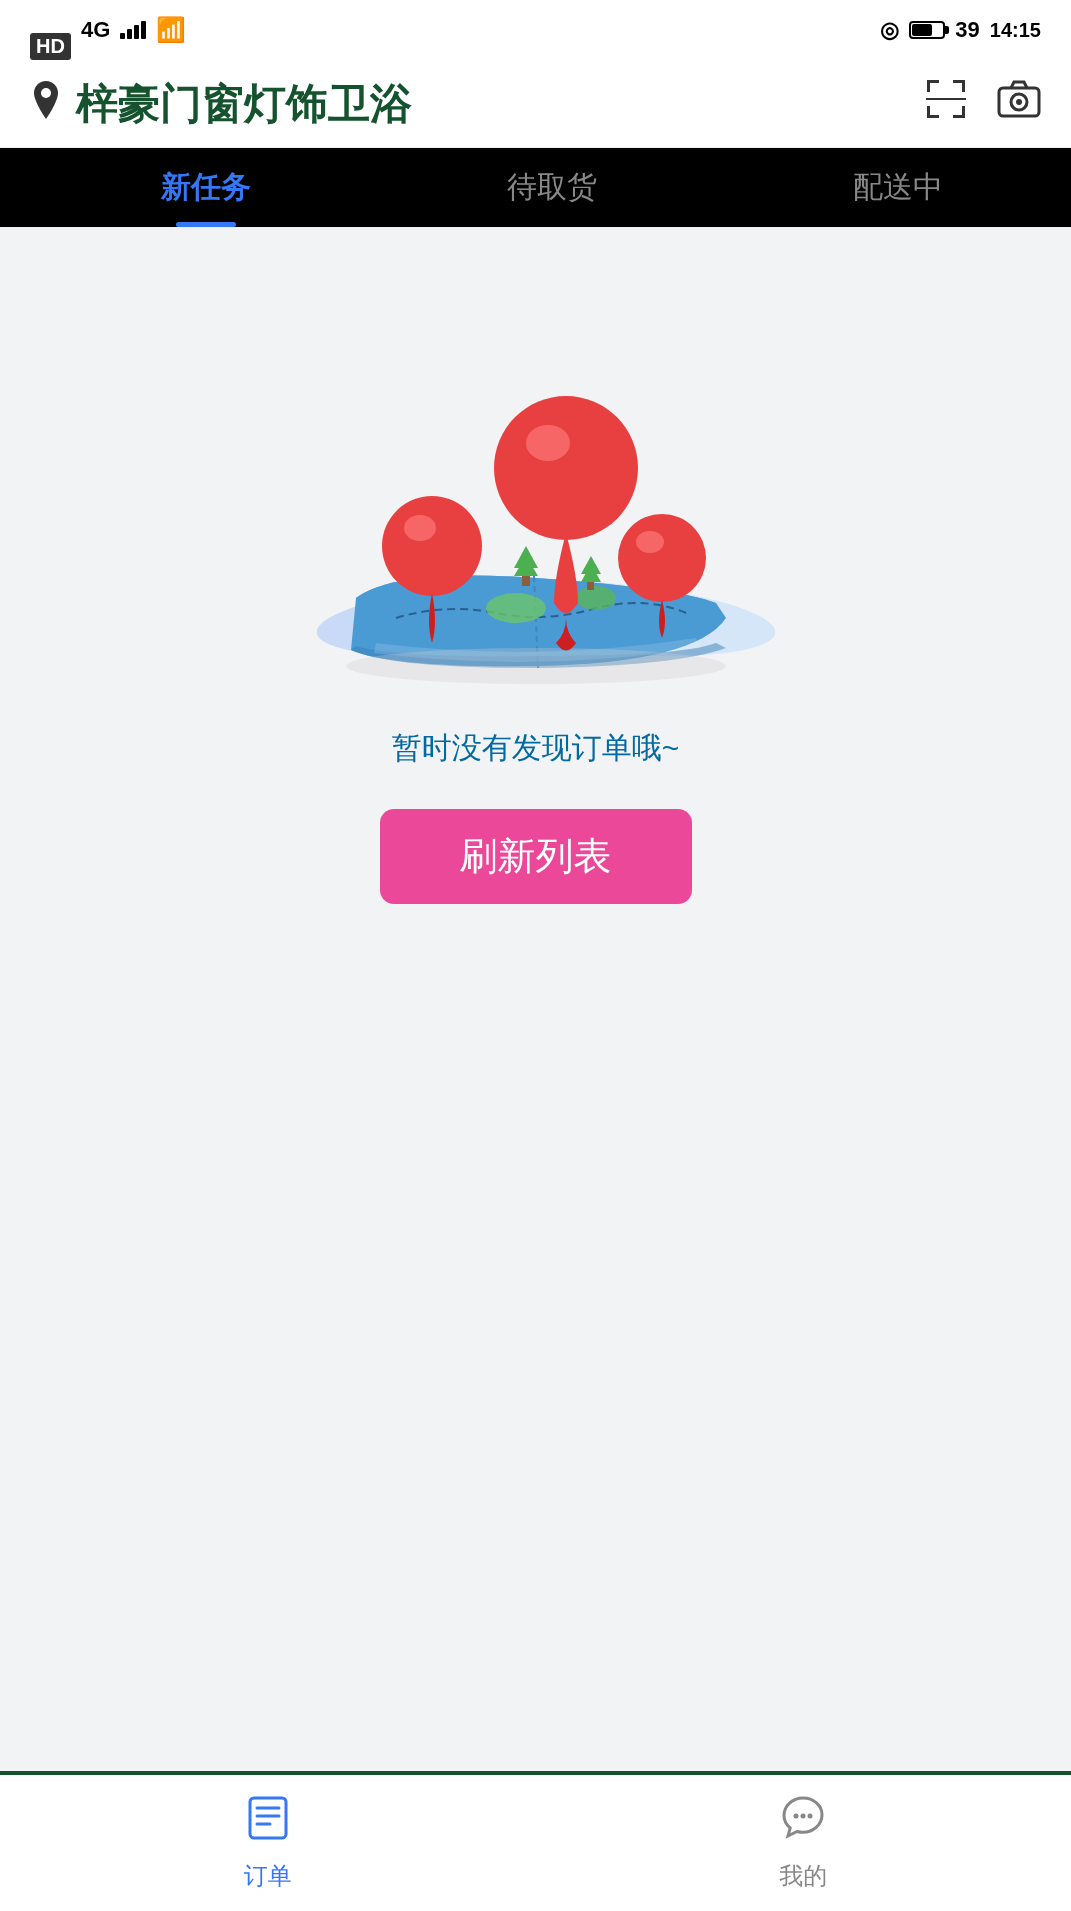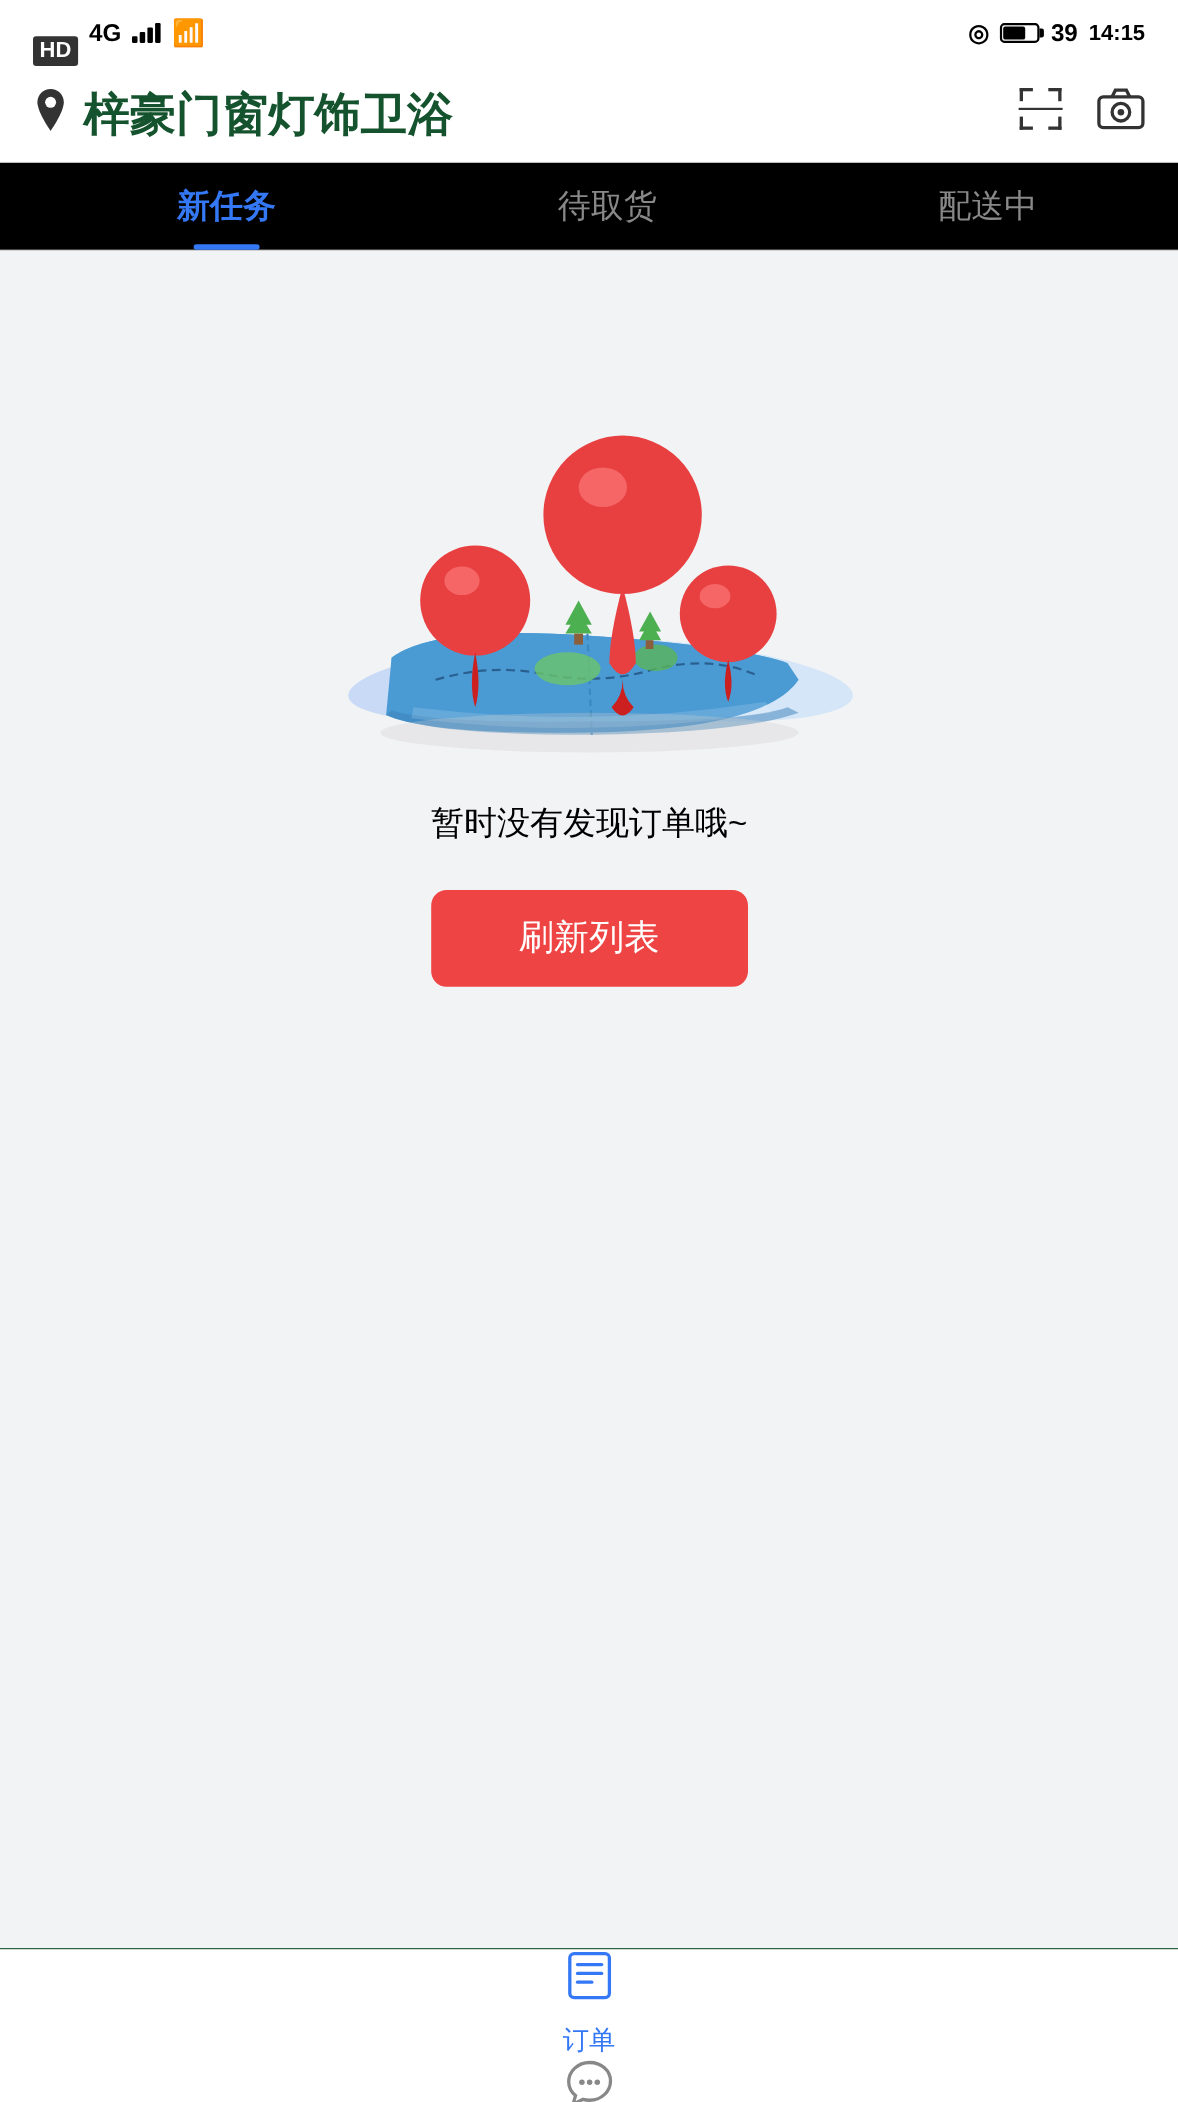--- a/index.html
+++ b/index.html
@@ -150,47 +150,46 @@
     .map-illustration {
       width: 480px;
       height: 380px;
       position: relative;
       margin-bottom: 40px;
     }
 
     
     .empty-text {
       font-size: 30px;
-      color: #000000;
+      color: #0369a1;
       margin-bottom: 40px;
     }
 
     
     .refresh-button {
-      background: #ef4444;
+      background: #ec4899;
       color: #fff;
       border: none;
       border-radius: 14px;
-      font-size: 32px;
+      font-size: 38px;
       font-weight: 500;
       padding: 22px 80px;
       cursor: pointer;
     }
 
     
     .bottom-nav {
       position: absolute;
       bottom: 0;
       left: 0;
       right: 0;
       height: 140px;
       background: #fff;
       display: flex;
-      border-top: 1px solid #14532d;
-      flex-direction: column;
+      border-top: 4px solid #14532d;
     }
     .nav-item {
       flex: 1;
       display: flex;
       flex-direction: column;
       align-items: center;
       justify-content: center;
       gap: 8px;
       cursor: pointer;
     }

